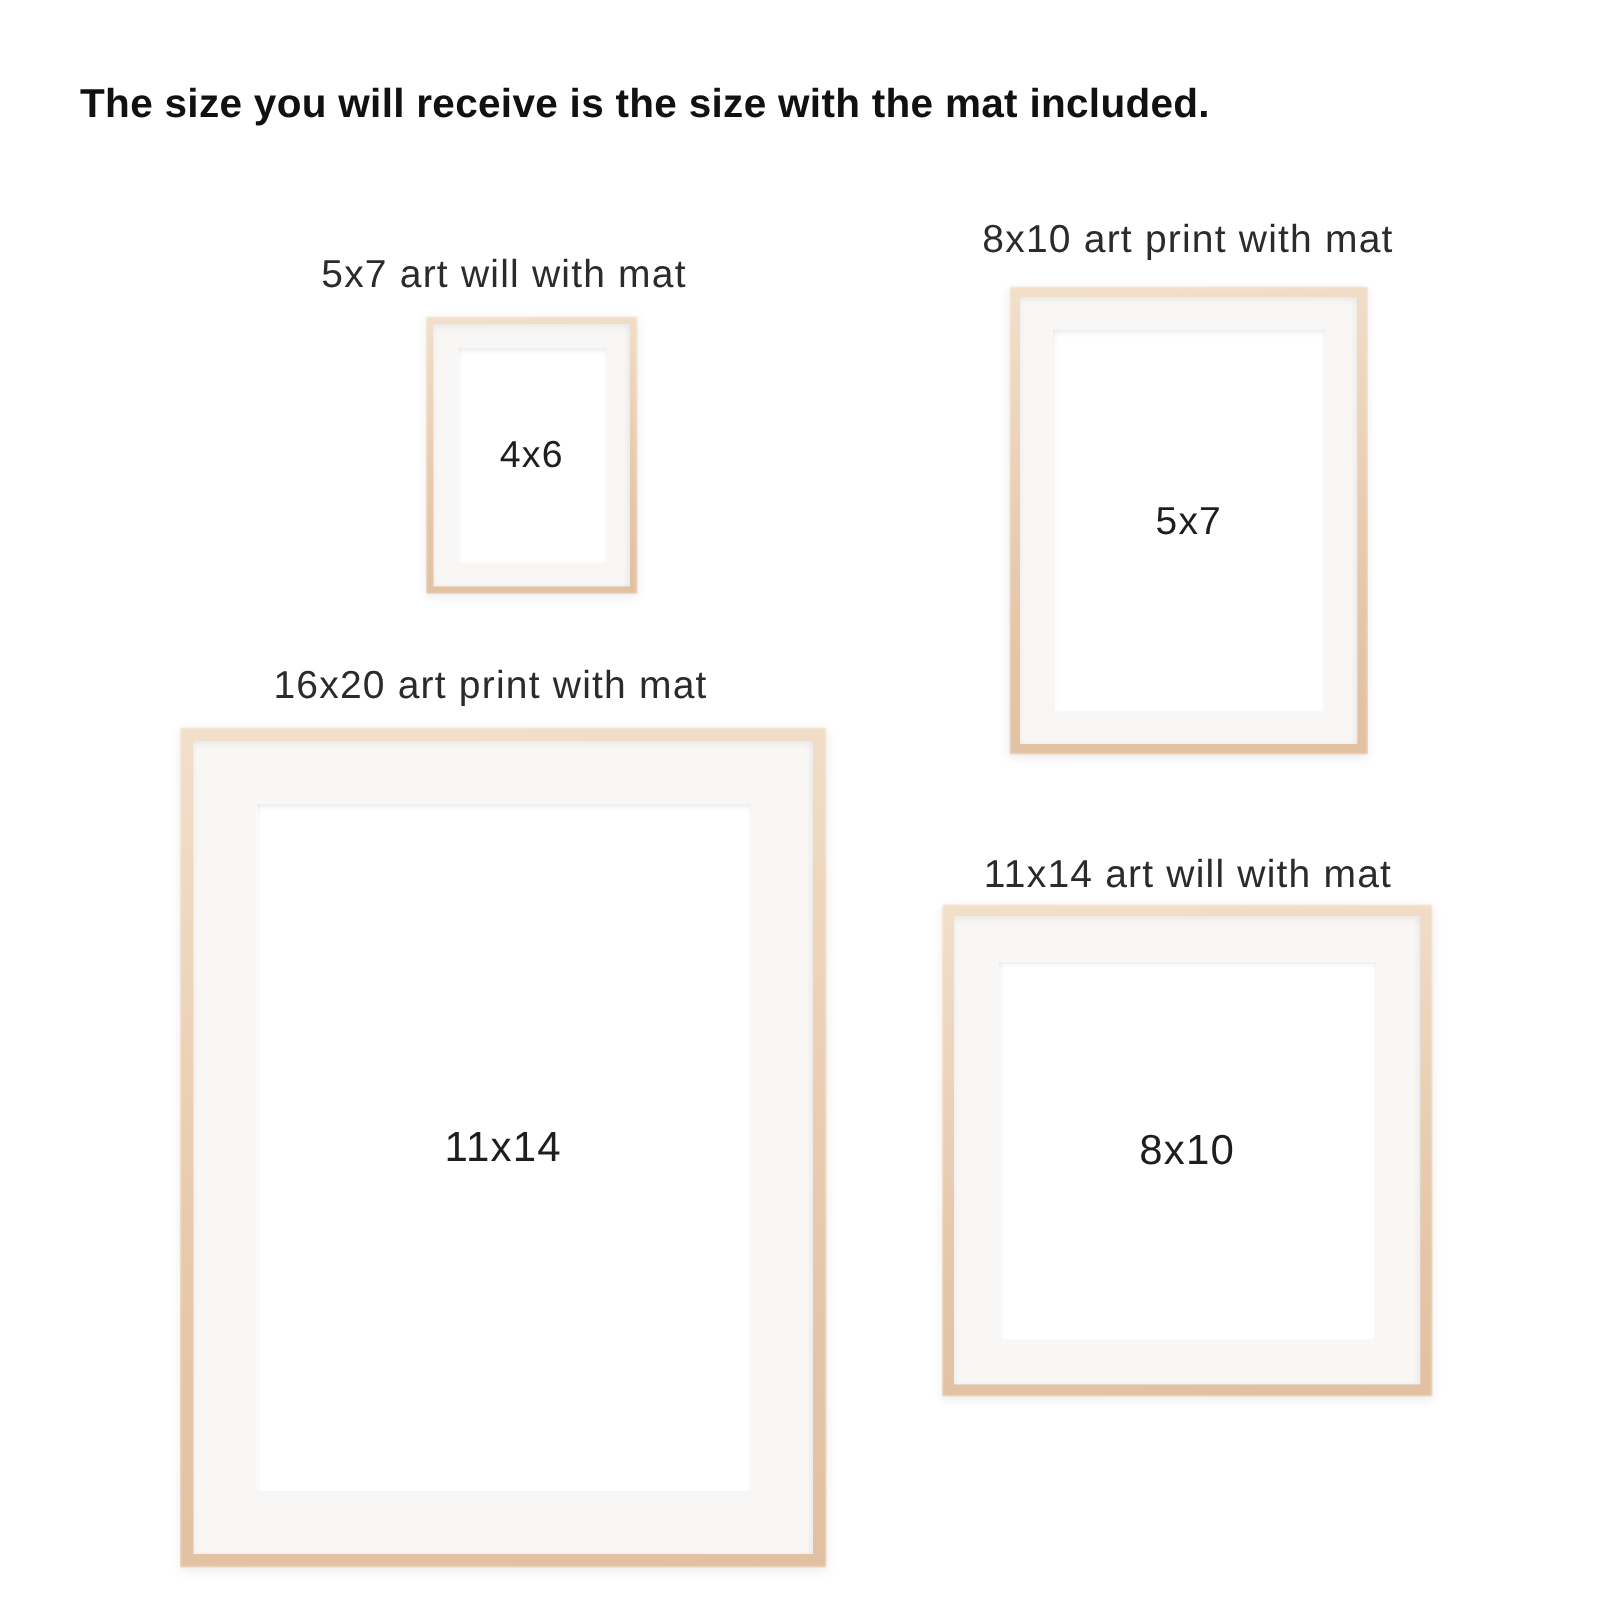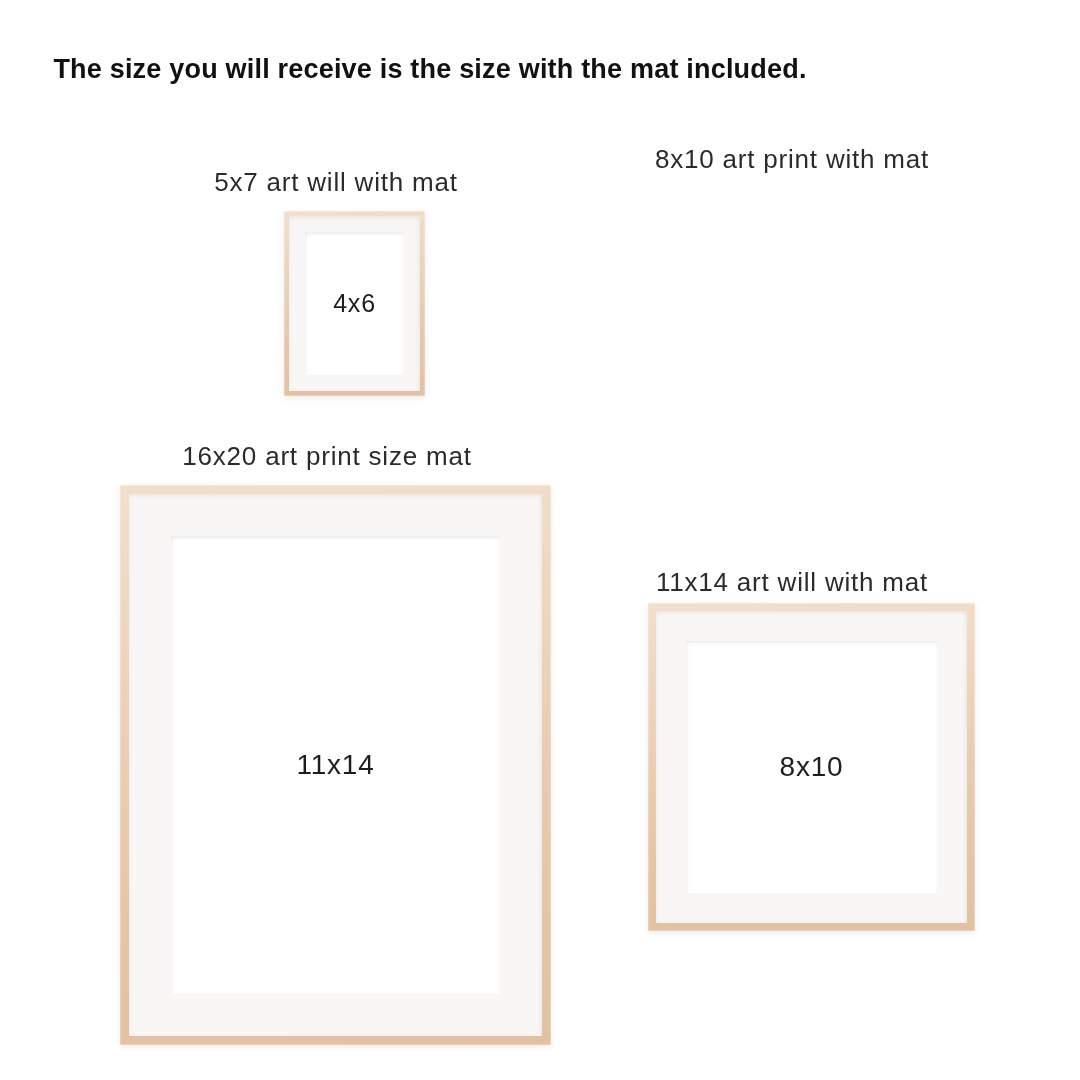--- a/index.html
+++ b/index.html
@@ -85,44 +85,51 @@
   .frame.f2 { left: 673px; top: 191px; width: 239px; height: 312px; padding: 7px; }
   .frame.f2 .mat { padding: 22px; }
   .frame.f2 .print-size { font-size: 26px; }
 
   
   .frame.f3 { left: 120px; top: 485px; width: 431px; height: 560px; padding: 9px; }
   .frame.f3 .mat { padding: 42px; }
   .frame.f3 .print-size { font-size: 28px; }
 
   
-  .frame.f4 { left: 628px; top: 603px; width: 327px; height: 328px; padding: 8px; margin-left: 20px; }
+  .frame.f4 { left: 628px; top: 603px; width: 327px; height: 328px; padding: 8px; }
   .frame.f4 .mat { padding: 30px; }
   .frame.f4 .print-size { font-size: 28px; }
 </style>
 </head>
 <body>
 
 <div id="canvas">
 
   <div class="headline">The size you will receive is the size with the mat included.</div>
 
   <div class="flabel l1">5x7 art will with mat</div>
   <div class="flabel l2">8x10 art print with mat</div>
-  <div class="flabel l3">16x20 art print size mat</div>
+  <div class="flabel l3">16x20 art print with mat</div>
   <div class="flabel l4">11x14 art will with mat</div>
 
   <div class="frame f1">
     <div class="mat">
       <div class="opening">
         <span class="print-size">4x6</span>
       </div>
     </div>
   </div>
 
+  <div class="frame f2">
+    <div class="mat">
+      <div class="opening">
+        <span class="print-size">5x7</span>
+      </div>
+    </div>
+  </div>
 
   <div class="frame f3">
     <div class="mat">
       <div class="opening">
         <span class="print-size">11x14</span>
       </div>
     </div>
   </div>
 
   <div class="frame f4">

